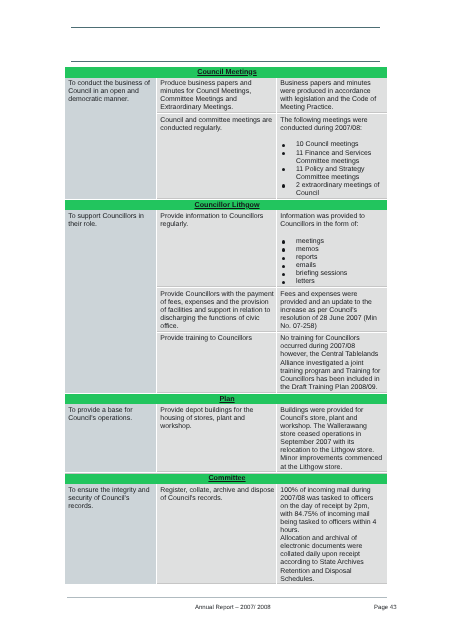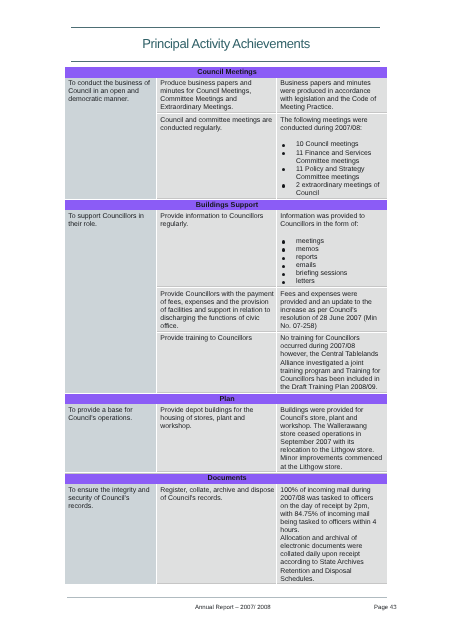--- a/index.html
+++ b/index.html
@@ -34,29 +34,30 @@
     padding:2.6px 1.2px 0.65px 3.3px;
     font-family:"Liberation Sans", sans-serif;
     font-size:6.9px;
     line-height:8.1px;
     color:#15171a;
     border-right:1.4px solid #ffffff;
     border-bottom:1.1px solid #ffffff;
     box-shadow:inset 0 -1px 0 0 #c6c6c6;
   }
   .sec-head td{
-    background:#8b5cf6;
+    background:#22c55e;
     text-align:center;
     font-weight:bold;
     font-size:7.2px;
     line-height:7.5px;
     padding:0.6px 0 2.25px 2px;
     border-right:0;
     border-bottom:0;
     box-shadow:none;
+    text-decoration:underline;
   }
   .spacer td{background:#fff;height:0.4px;padding:0;border:0;line-height:0;font-size:0;}
   td.c1{background:#ccd4d8;box-shadow:none;}
   td.c2{background:#dfe0e0;}
   td.c3{background:#dfe0e0;border-right:0;padding-right:4.5px;}
   td.c1{padding-right:2.1px;}
   col.w1{width:92px;}
   col.w2{width:120px;}
   col.w3{width:110px;}
   ul.b{margin:0;padding:0;list-style:none;}
@@ -66,21 +67,20 @@
   .gapline{height:8.5px;}
   .footer-rule{position:absolute;left:67.3px;top:597.2px;width:319.6px;height:1px;background:#b0bbc0;}
   .footer-left{position:absolute;left:69px;top:605.1px;width:327.6px;text-align:center;font-family:"Liberation Sans", sans-serif;font-size:6.05px;line-height:7px;color:#25282b;}
   .footer-right{position:absolute;left:69px;top:605.1px;width:327.6px;text-align:right;font-family:"Liberation Sans", sans-serif;font-size:6.05px;line-height:7px;color:#25282b;}
 </style>
 </head>
 <body>
 
 <div class="page">
   <div class="rule rule-top"></div>
-  <div class="page-title">Principal Activity Achievements</div>
   <div class="rule rule-under-title"></div>
 
   <table class="tbl">
     <colgroup>
         <col class="w1">
         <col class="w2">
         <col class="w3">
       </colgroup>
     <tbody id="tbody">
         <tr class="sec-head">
@@ -103,21 +103,21 @@
               <li>11 Finance and Services Committee meetings</li>
               <li>11 Policy and Strategy Committee meetings</li>
               <li>2 extraordinary meetings of Council</li>
             </ul>
           </td>
         </tr>
         <tr class="spacer">
           <td colspan="3"></td>
         </tr>
         <tr class="sec-head">
-          <td colspan="3">Buildings Support</td>
+          <td colspan="3">Councillor Lithgow</td>
         </tr>
         <tr>
           <td class="c1" rowspan="3">To support Councillors in their role.</td>
           <td class="c2">Provide information to Councillors regularly.</td>
           <td class="c3">
             <div class="pre">Information was provided to Councillors in the form of:</div>
             <div class="gapline"></div>
             <ul class="b">
               <li>meetings</li>
               <li>memos</li>
@@ -150,21 +150,21 @@
           <td class="c1" rowspan="1">To provide a base for Council's operations.</td>
           <td class="c2">Provide depot buildings for the housing of stores, plant and workshop.</td>
           <td class="c3">
             <div class="pre">Buildings were provided for Council's store, plant and workshop.  The Wallerawang store ceased operations in September 2007 with its relocation to the Lithgow store. Minor improvements commenced at the Lithgow store.</div>
           </td>
         </tr>
         <tr class="spacer">
           <td colspan="3"></td>
         </tr>
         <tr class="sec-head">
-          <td colspan="3">Documents</td>
+          <td colspan="3">Committee</td>
         </tr>
         <tr>
           <td class="c1" rowspan="1">To ensure the integrity and security of Council's records.</td>
           <td class="c2">Register, collate, archive and dispose of Council's records.</td>
           <td class="c3">
             <div class="pre">100% of incoming mail during 2007/08 was tasked to officers on the day of receipt by 2pm, with 84.75% of incoming mail being tasked to officers within 4 hours.
 Allocation and archival of electronic documents were collated daily upon receipt according to State Archives Retention and Disposal Schedules.</div>
           </td>
         </tr>
       </tbody>

